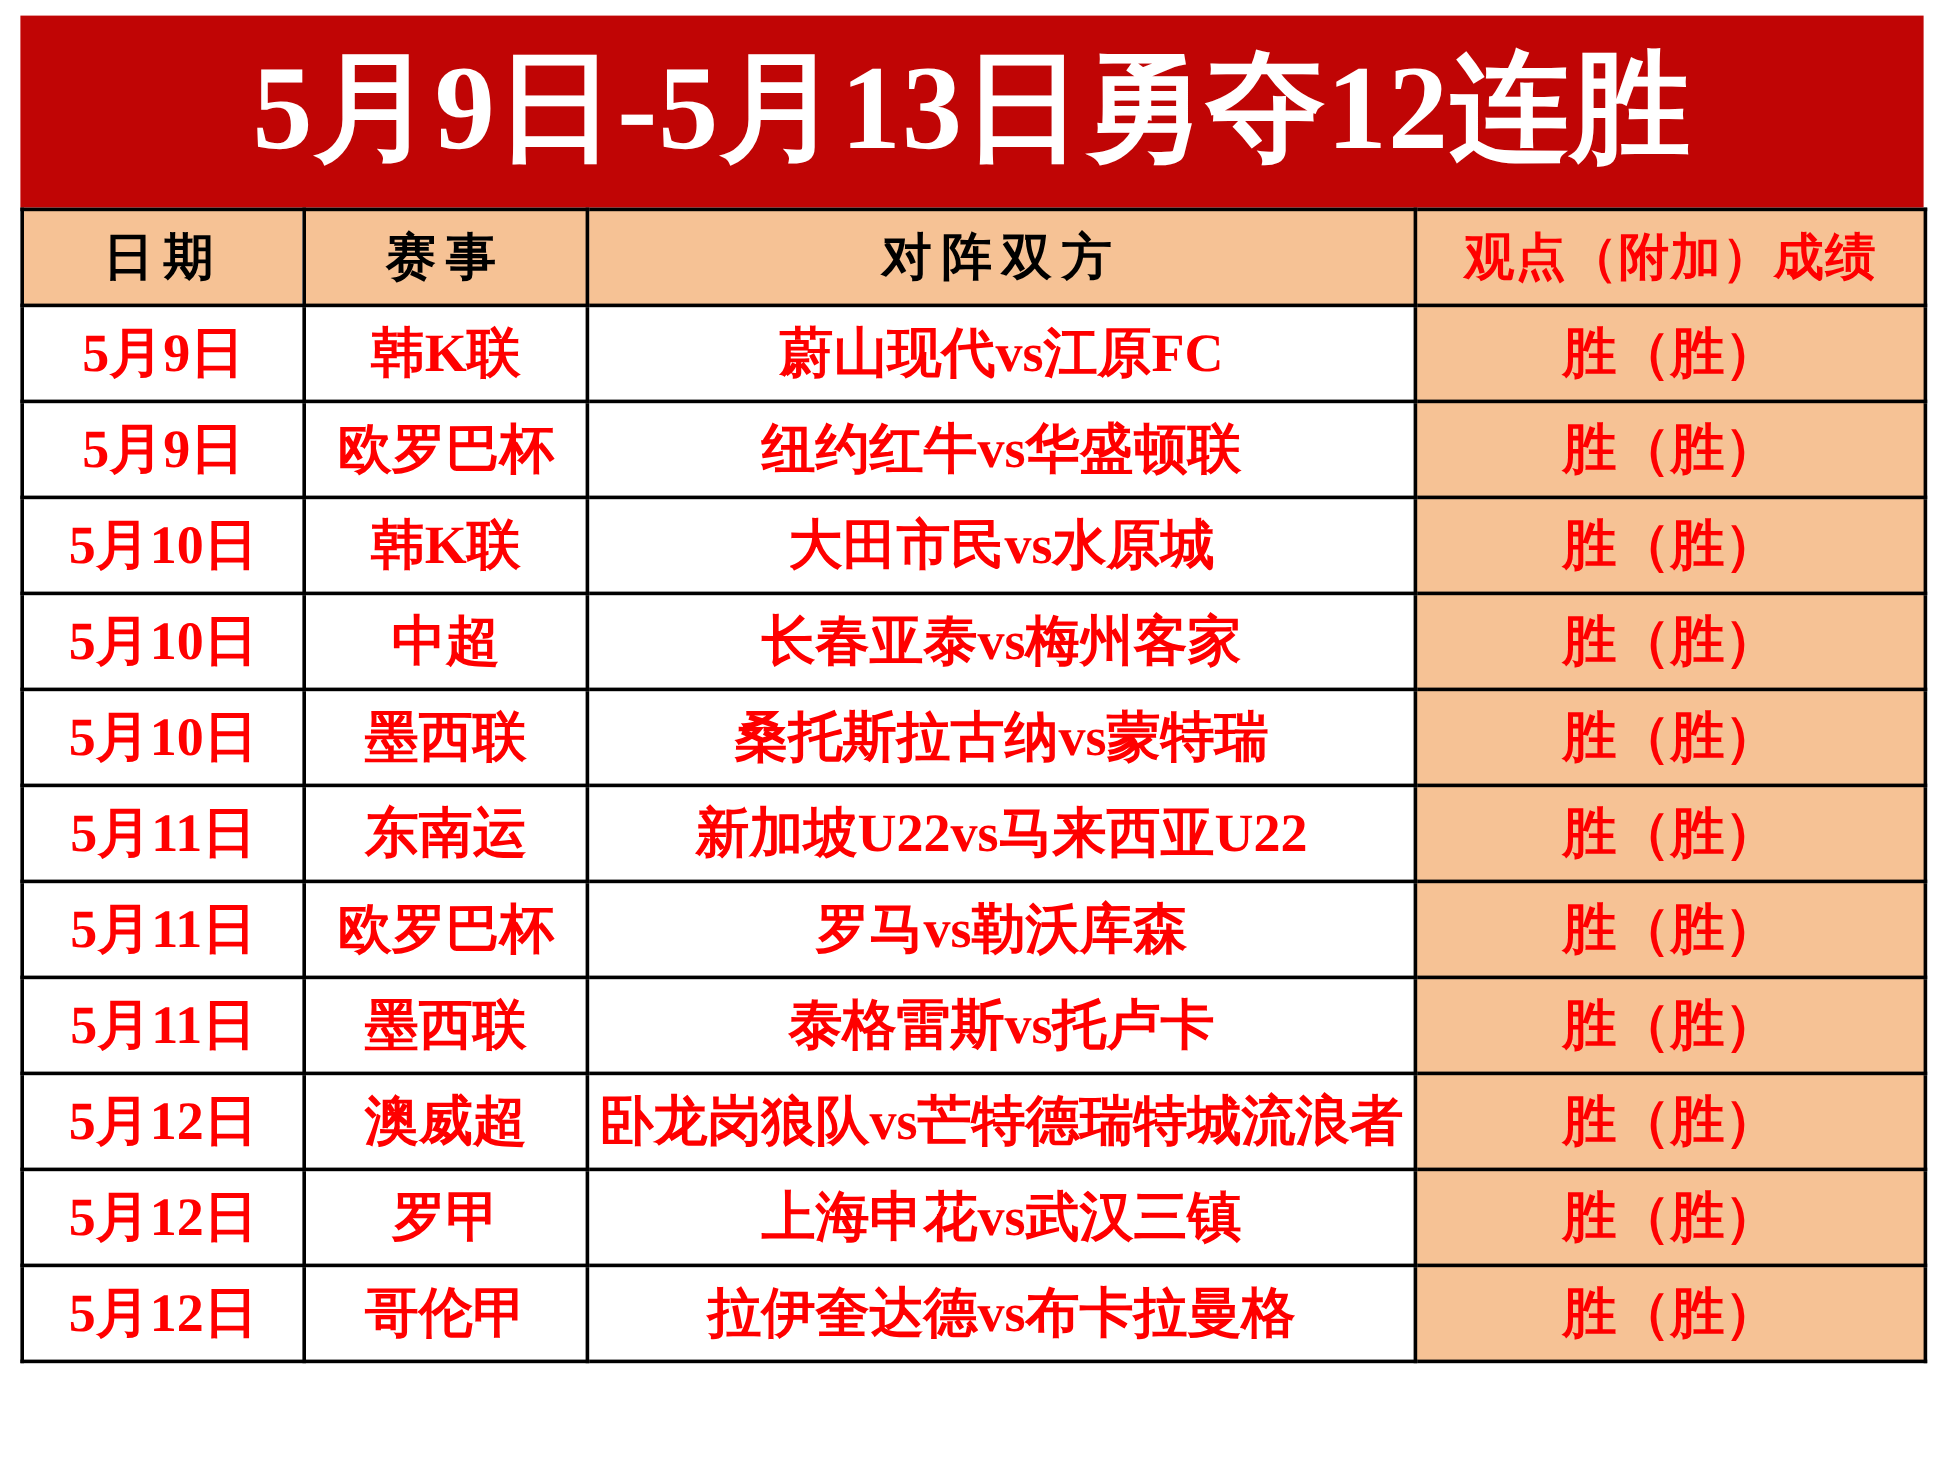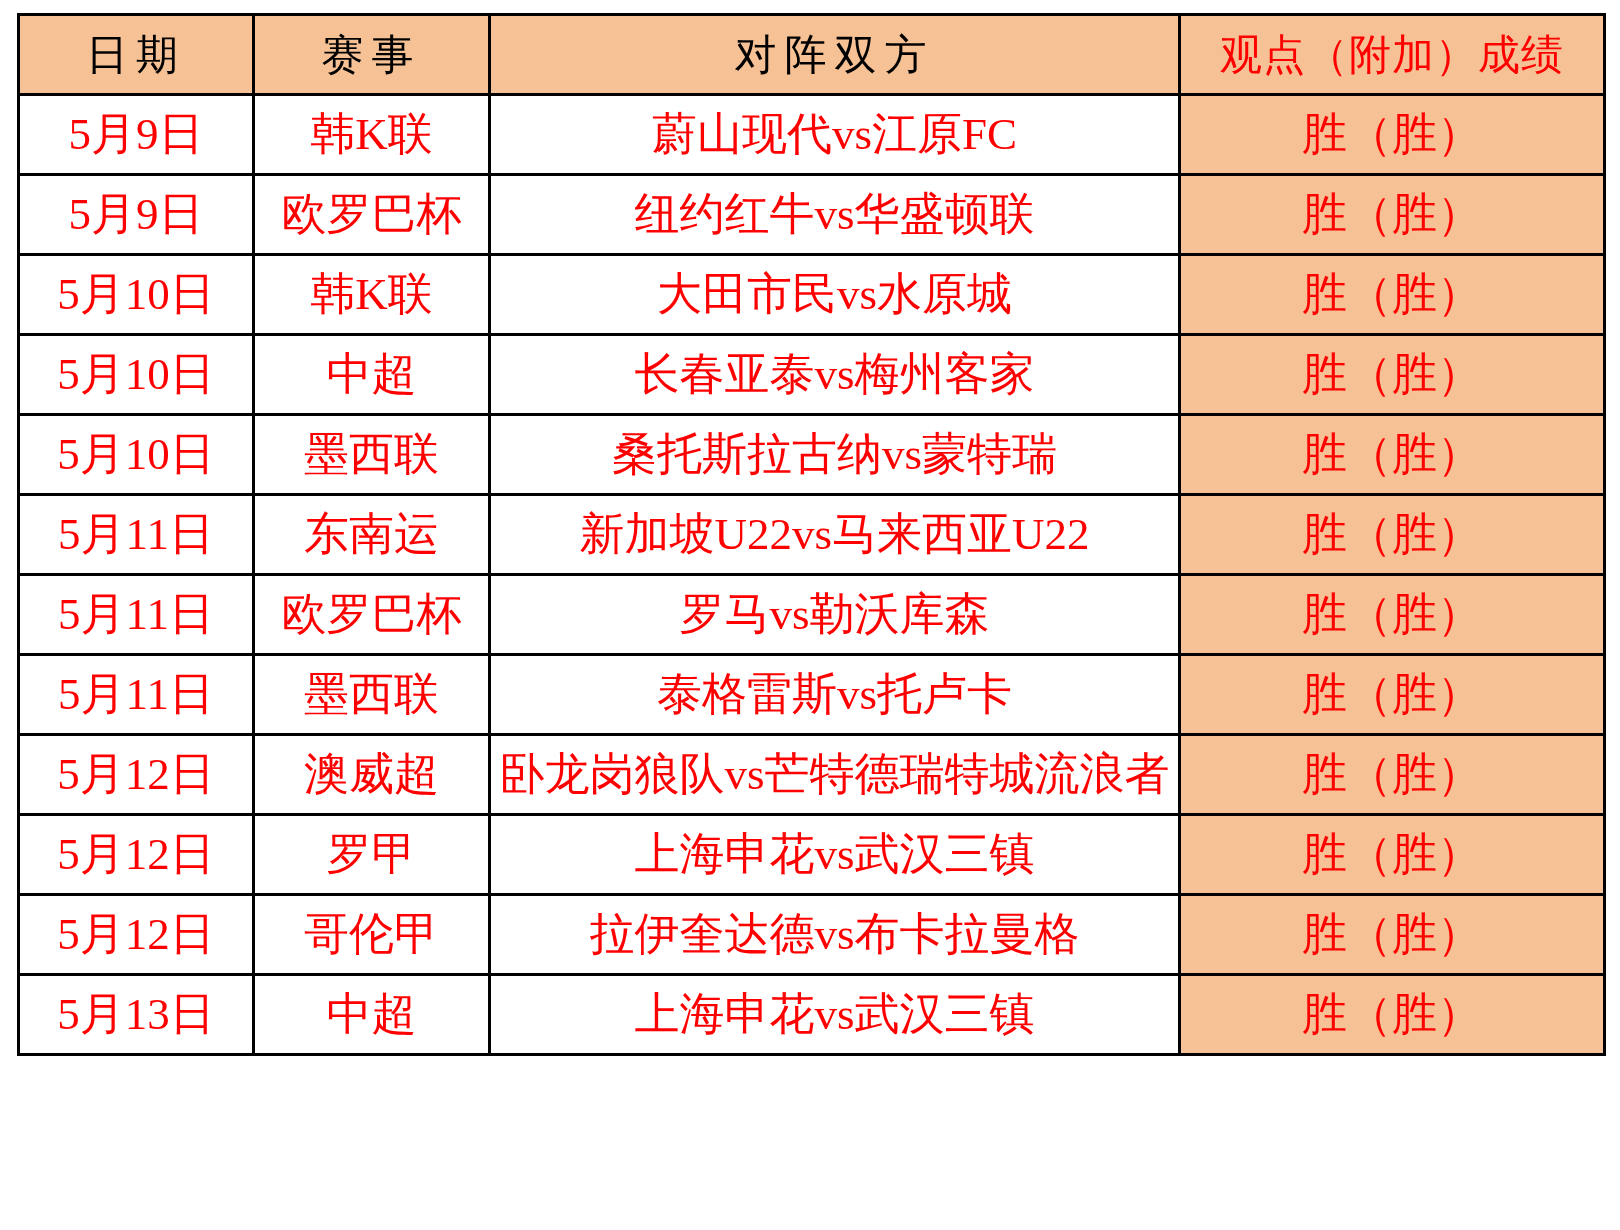--- a/index.html
+++ b/index.html
@@ -49,21 +49,21 @@
   }
   table.results th,
   table.results td {
     border: 3px solid var(--border);
     height: 77px;
     padding: 0;
     text-align: center;
     vertical-align: middle;
     white-space: nowrap;
     overflow: hidden;
-    font-weight: normal;
+    font-weight: bold;
     line-height: 1;
   }
   table.results th {
     background: var(--peach);
     color: #000000;
     font-size: 42px;
     letter-spacing: 8px;
   }
   table.results th.result-header {
     color: var(--text-red);
@@ -77,20 +77,23 @@
   }
   table.results td.result-cell {
     background: var(--peach);
   }
 </style>
 </head>
 <body>
 
 <div class="sheet">
 
+  <div class="banner">
+    <div class="banner-title">5月9日-5月13日勇夺12连胜</div>
+  </div>
 
   <table class="results">
     <colgroup>
       <col style="width:235px">
       <col style="width:236px">
       <col style="width:690px">
       <col style="width:425px">
     </colgroup>
     <thead>
       <tr>
@@ -171,22 +174,16 @@
       <td class="result-cell">胜（胜）</td>
     </tr>
 
     <tr>
       <td class="date-cell">5月12日</td>
       <td class="league-cell">哥伦甲</td>
       <td class="match-cell">拉伊奎达德vs布卡拉曼格</td>
       <td class="result-cell">胜（胜）</td>
     </tr>
 
-    <tr>
-      <td class="date-cell">5月13日</td>
-      <td class="league-cell">中超</td>
-      <td class="match-cell">上海申花vs武汉三镇</td>
-      <td class="result-cell">胜（胜）</td>
-    </tr>
   </tbody>
   </table>
 
 </div>
 
 </body></html>

